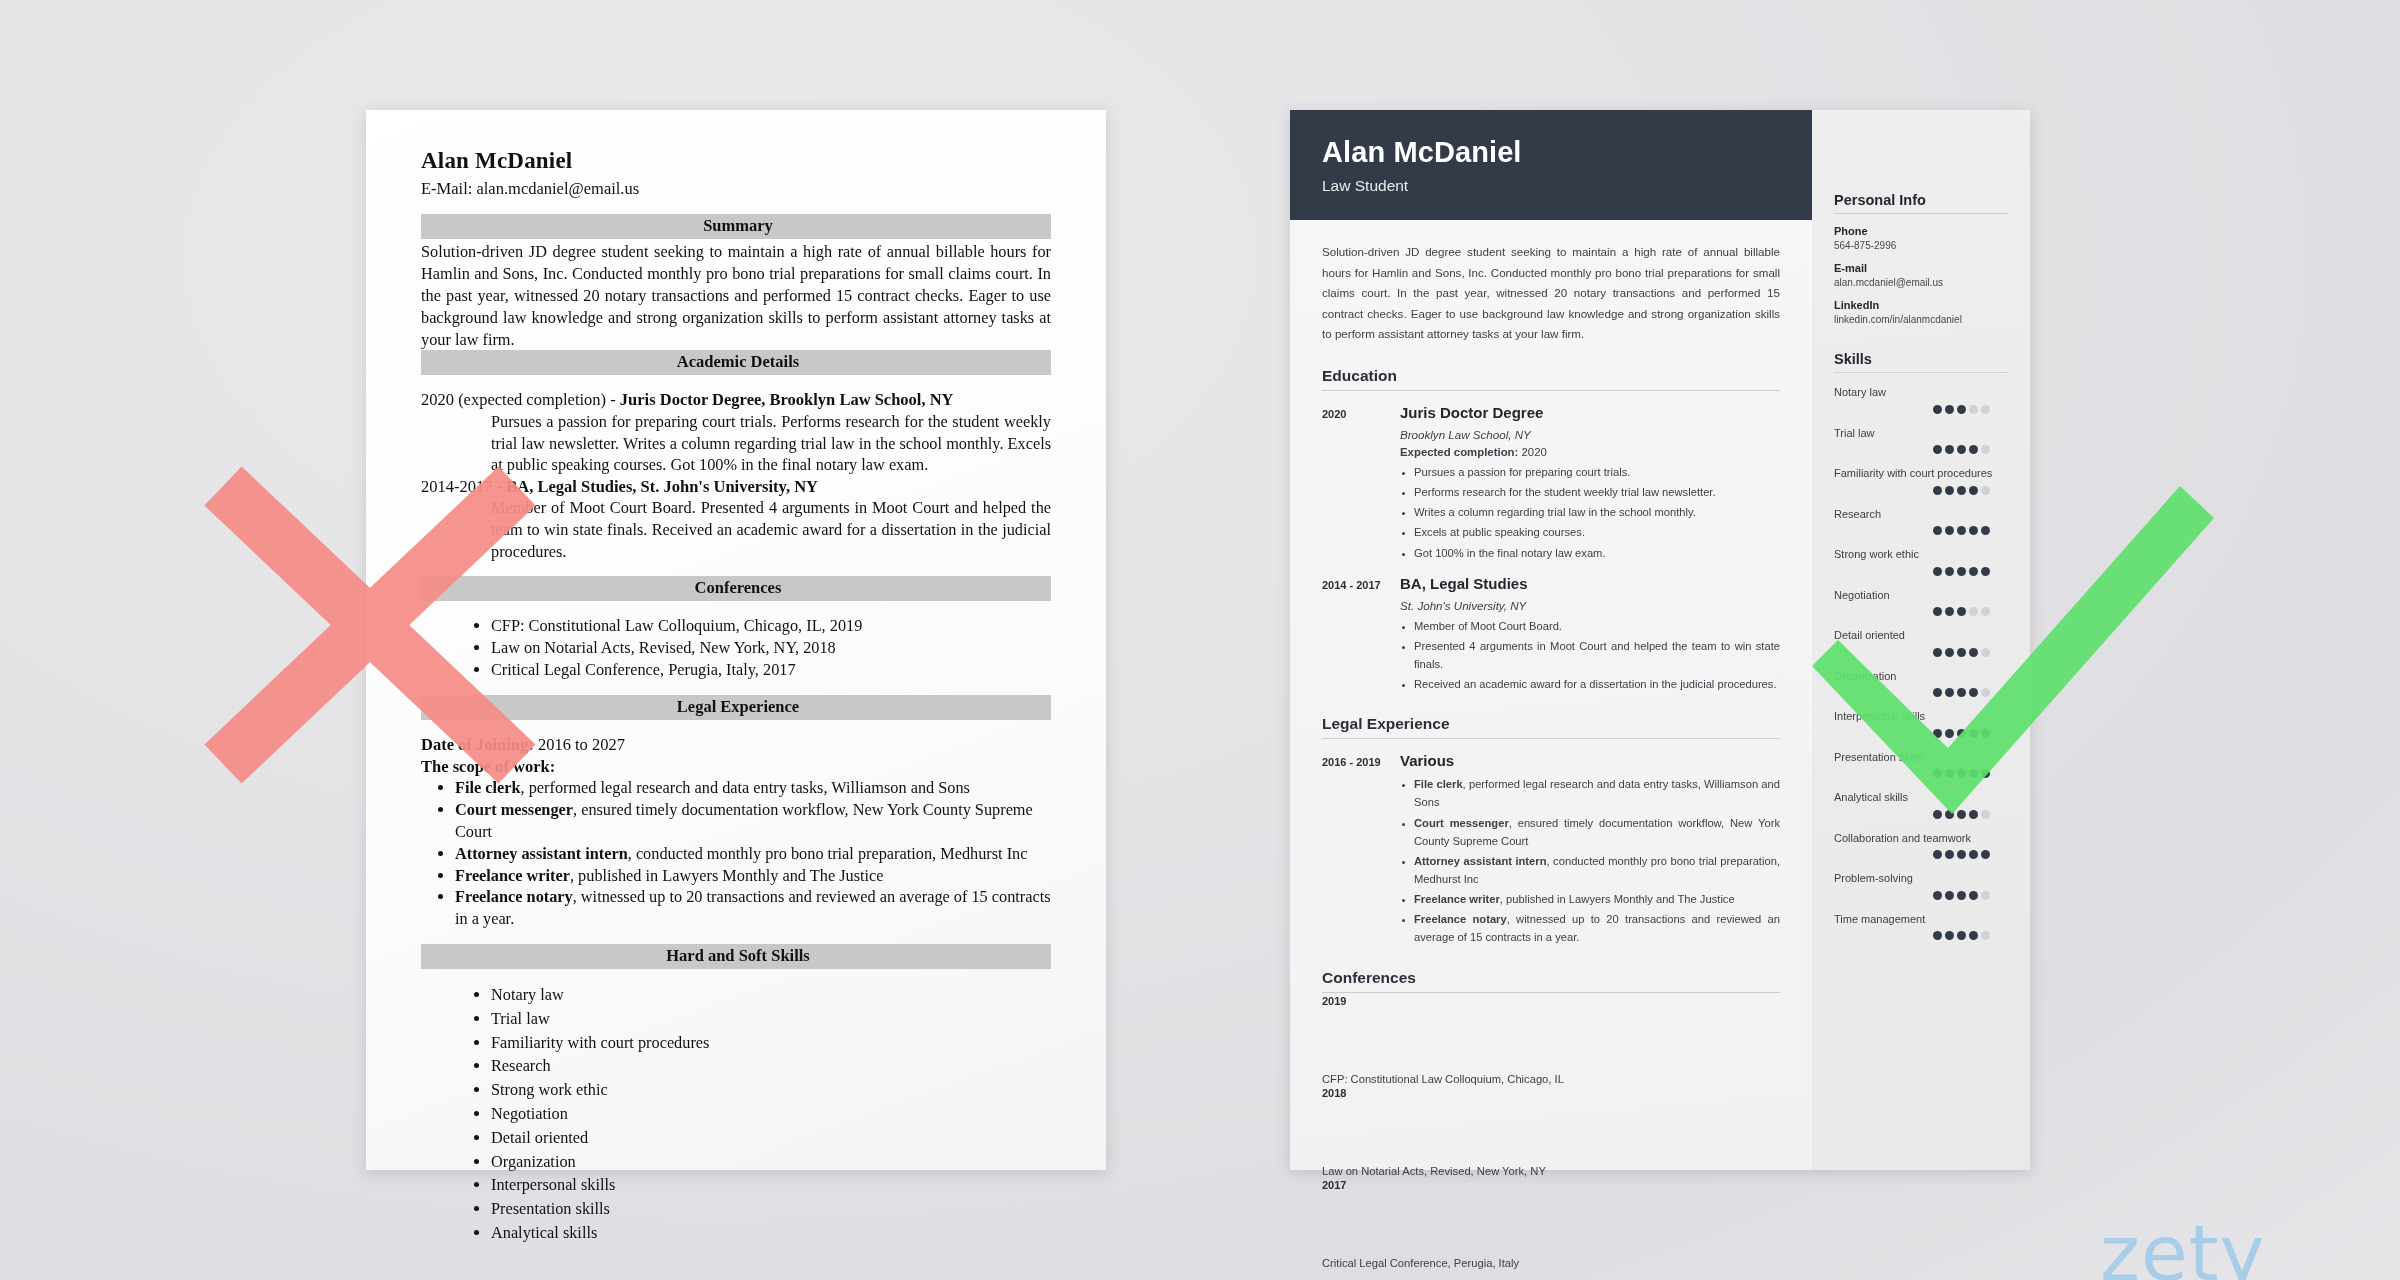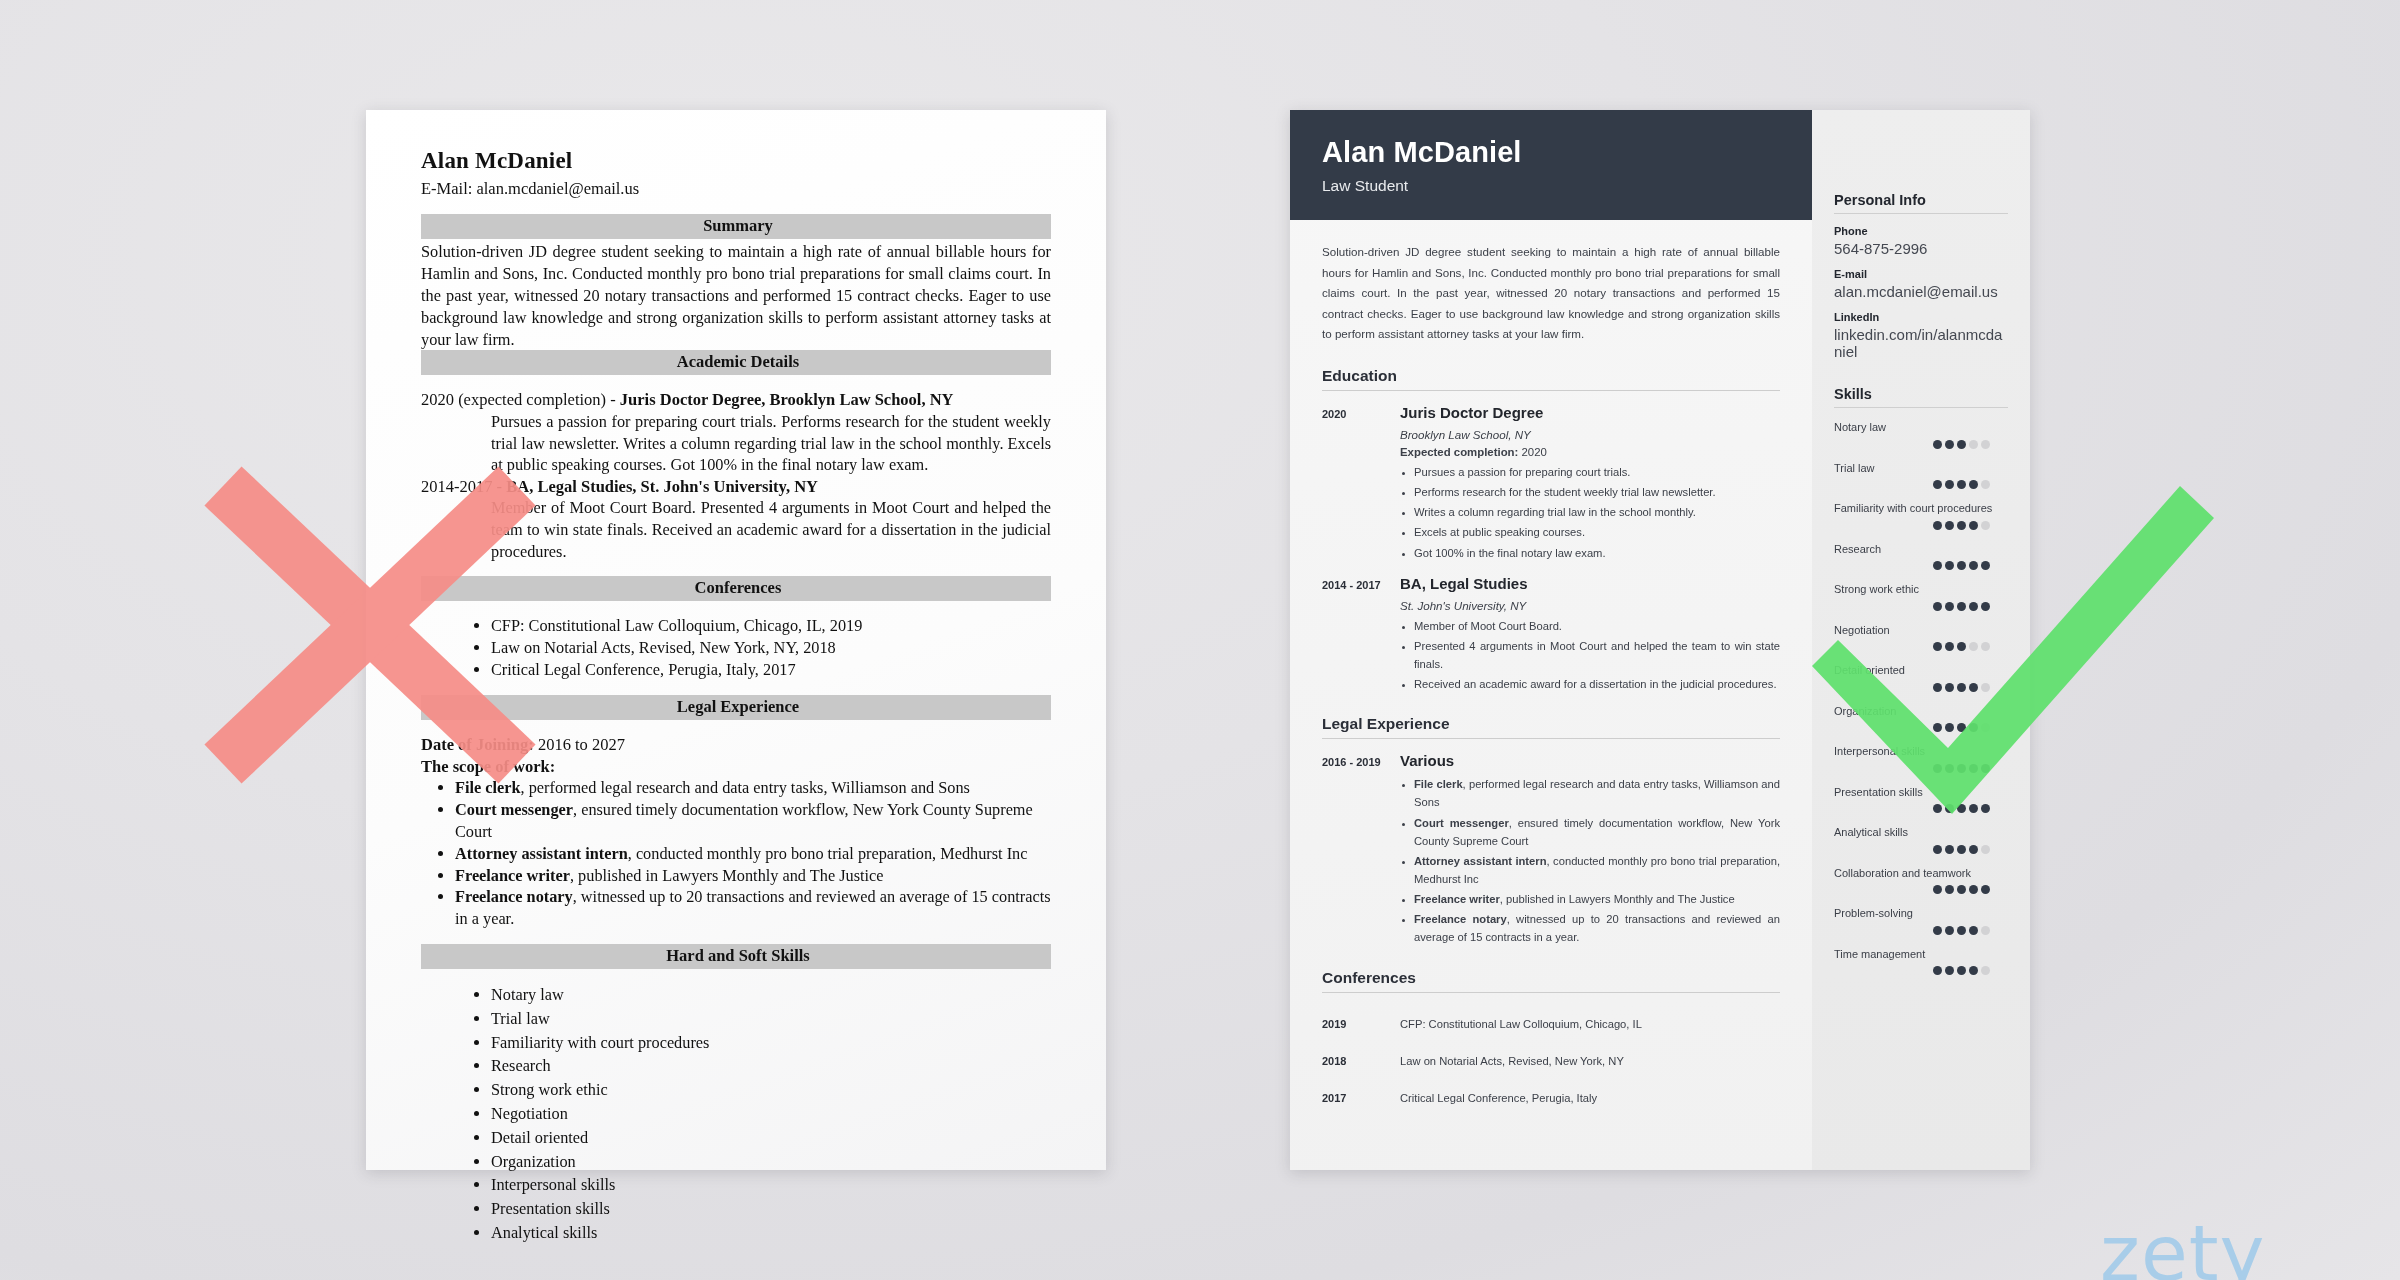--- a/index.html
+++ b/index.html
@@ -101,33 +101,33 @@
   .g-content { flex: 1; }
   .g-role { font-size: 15px; font-weight: bold; color: #23262d; line-height: 1.2; }
   .g-org { font-size: 11.6px; font-style: italic; color: #3c4049; margin-top: 6px; }
   .g-meta { font-size: 11.4px; color: #3c4049; margin-top: 5px; }
   .g-content ul { margin: 5px 0 0 0; padding-left: 14px; }
   .g-content li {
     font-size: 11.2px; line-height: 1.62; color: #3c4049;
     text-align: justify; margin-top: 2px;
   }
   .g-content li::marker { font-size: 9px; }
-  .conf-row { display: flex; margin-top: 25px; }
+  .conf-row { display: flex; margin-top: 2px; flex-direction: column; }
   .conf-year { width: 78px; flex: 0 0 78px; font-size: 11px; font-weight: bold; color: #2b2f38; }
   .conf-text { font-size: 11.2px; color: #3c4049; }
 
   
   #good-side .side-pad { padding: 82px 22px 0 22px; }
   .side-title {
     font-size: 14.5px; font-weight: bold; color: #22262e;
     padding-bottom: 5px; border-bottom: 1px solid #cfcfcf; margin-bottom: 11px;
   }
   .side-title.mt { margin-top: 26px; }
   .pi-label { font-size: 11px; font-weight: bold; color: #22262e; margin-top: 11px; }
-  .pi-value { font-size: 15px; color: #444851; margin-top: 3px; word-break: break-all; }
+  .pi-value { font-size: 10px; color: #444851; margin-top: 3px; word-break: break-all; }
   .skill-row { margin-top: 11px; }
   .skill-name { font-size: 11px; color: #3a3e47; line-height: 1.5; }
   .dots { display: flex; justify-content: flex-end; gap: 3px; margin-top: 4px; padding-right: 18px; }
   .dot { width: 9px; height: 9px; border-radius: 50%; background: #d2d2d4; }
   .dot.on { background: #333b48; }
 
   
   #cross-mark { position: absolute; left: 195px; top: 460px; width: 350px; height: 330px; pointer-events: none; }
   #check-mark { position: absolute; left: 1800px; top: 470px; width: 420px; height: 350px; pointer-events: none; }
   #zety-logo {

